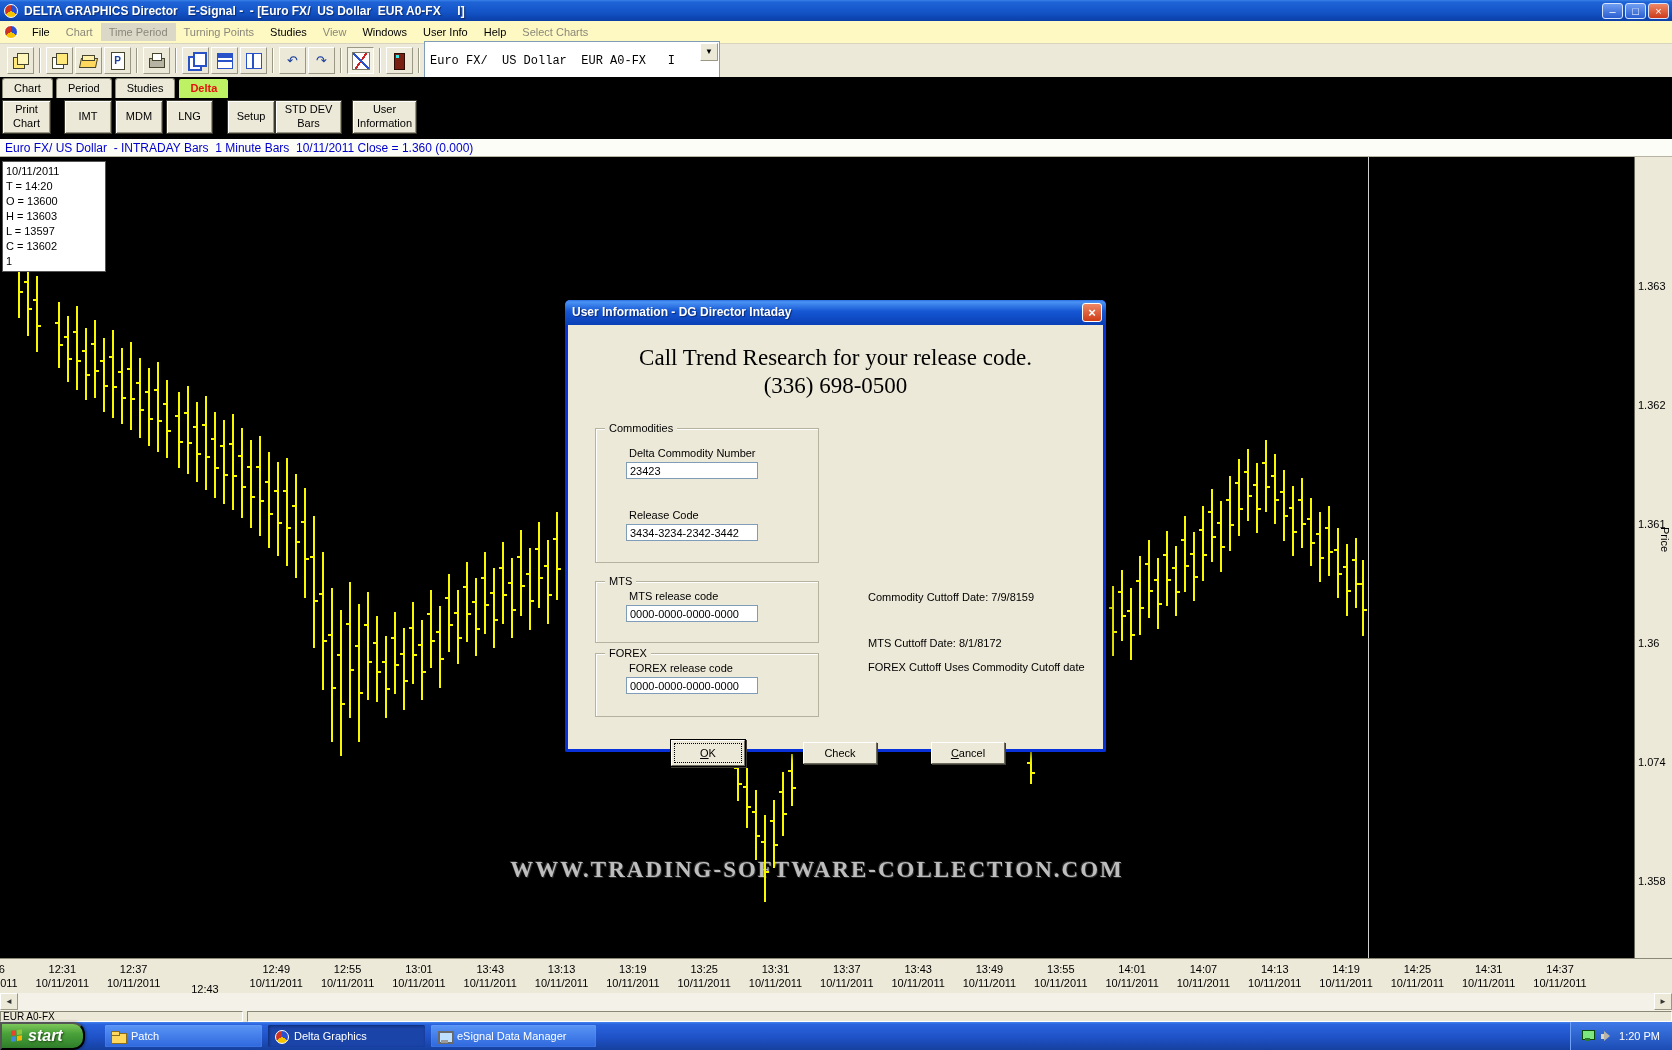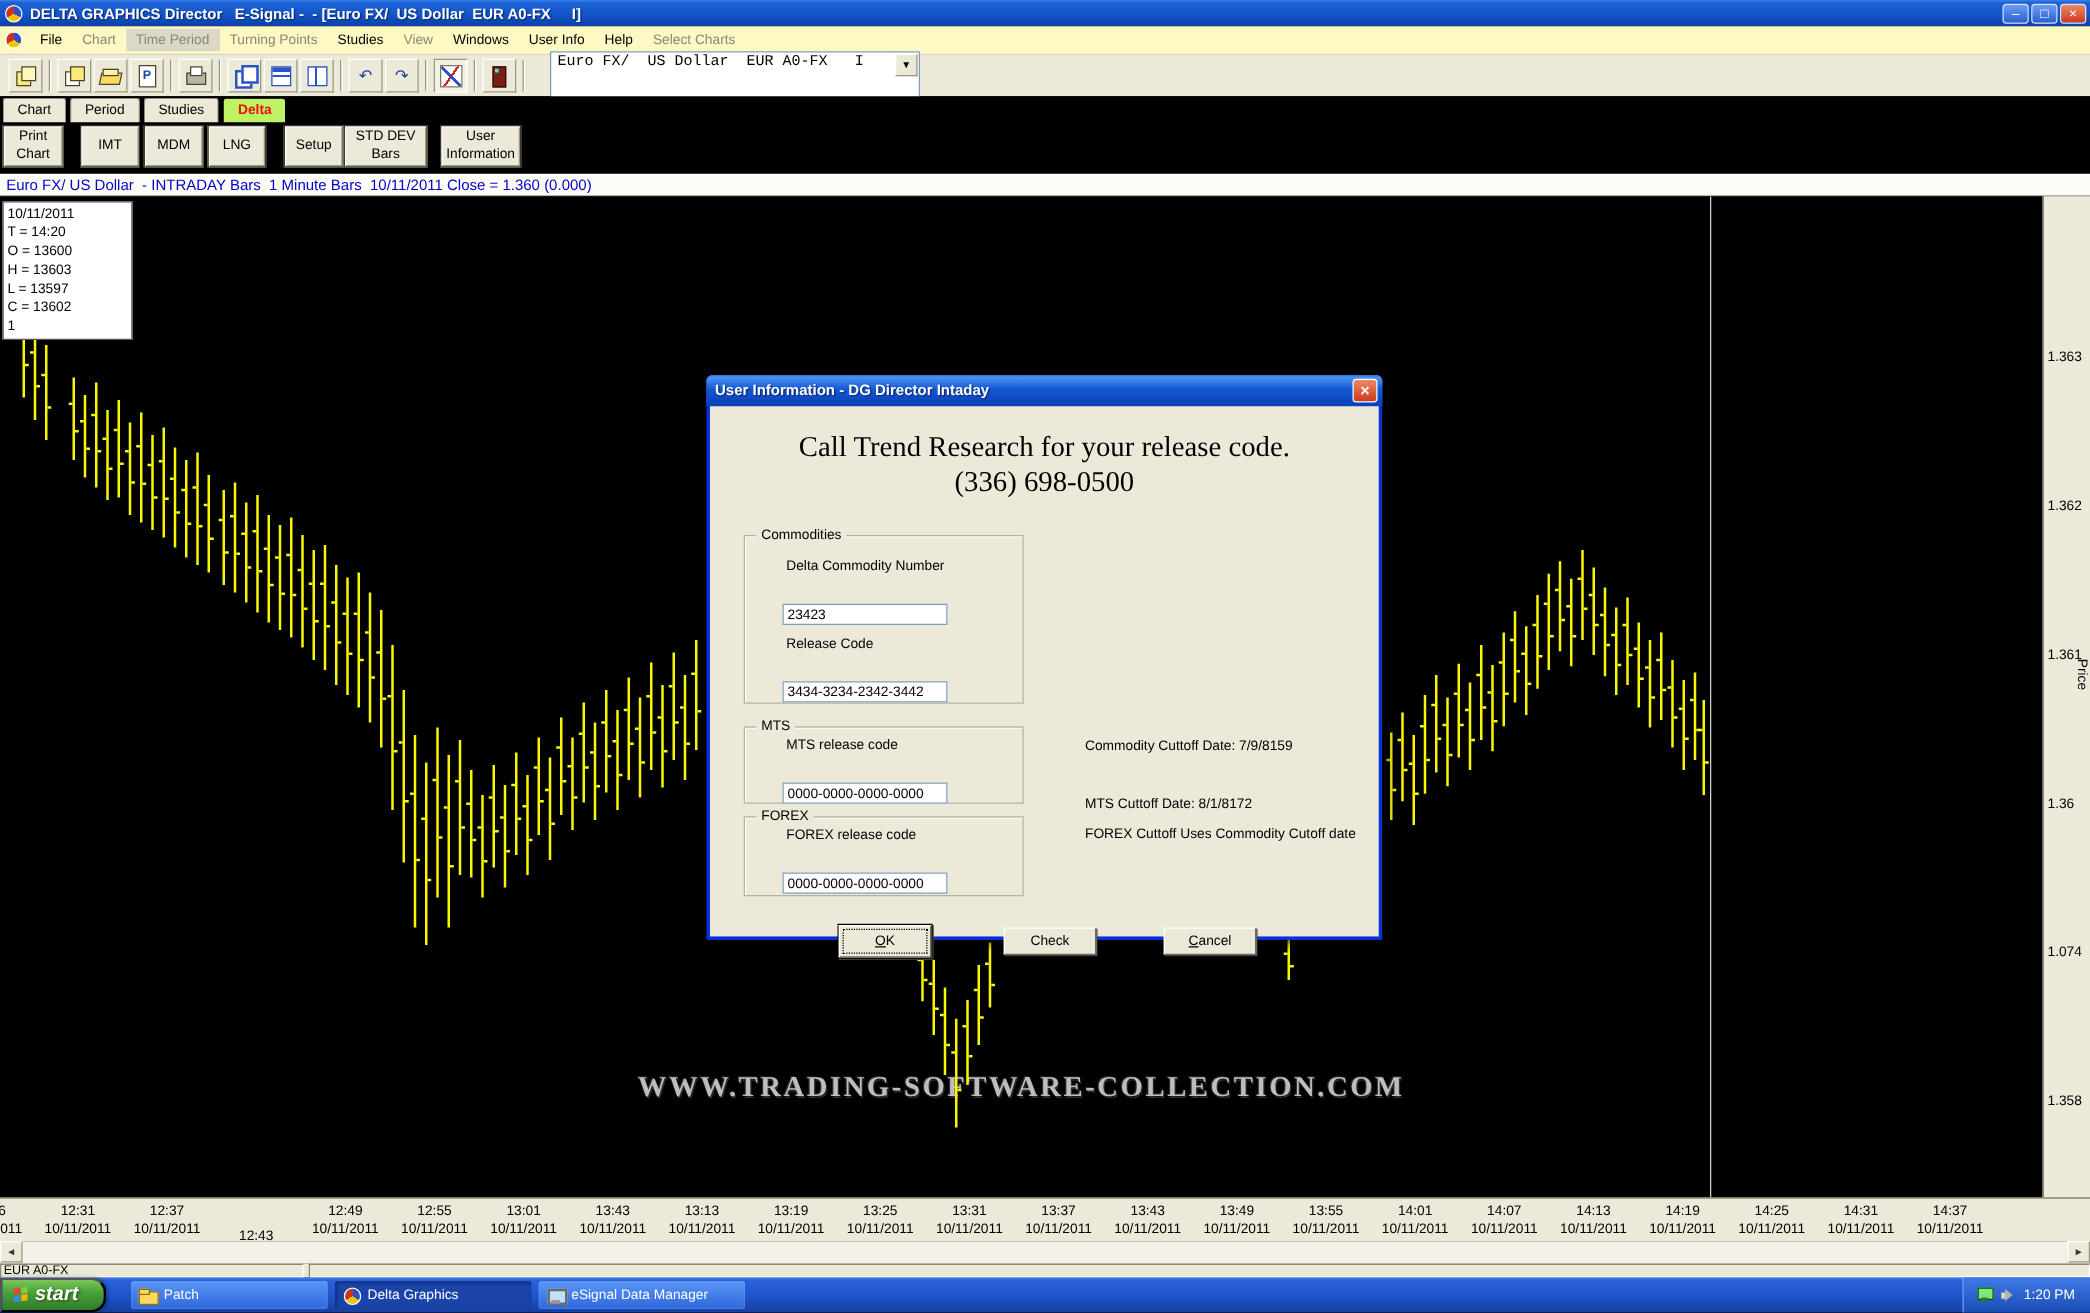--- a/index.html
+++ b/index.html
@@ -52,22 +52,22 @@
   .icon-cascade-windows::before { content:""; position:absolute; left:1px; top:4px; width:10px; height:11px; background:#fff; border:2px solid #2a52c8; }
   .icon-cascade-windows::after { content:""; position:absolute; left:6px; top:0; width:10px; height:11px; background:#fff; border:2px solid #2a52c8; }
   .icon-tile-horizontal::before { content:""; position:absolute; left:1px; top:1px; width:14px; height:14px; background:linear-gradient(180deg,#2a52c8 0 4px,#fff 4px 6px,#2a52c8 6px 8px,#fff 8px); border:1px solid #2a52c8; }
   .icon-tile-vertical::before { content:""; position:absolute; left:1px; top:1px; width:14px; height:14px; background:linear-gradient(90deg,#fff 0 5px,#2a52c8 5px 7px,#fff 7px), linear-gradient(180deg,#2a52c8 0 3px,#fff 3px); border:1px solid #2a52c8; }
   .icon-chart-settings::before { content:""; position:absolute; left:0; top:0; width:16px; height:16px; background:
      linear-gradient(45deg,transparent 44%,#2a52c8 44% 54%,transparent 54%),
      linear-gradient(-55deg,transparent 46%,#cc2222 46% 54%,transparent 54%), #fff;
      border:1px solid #7a7866; }
   .icon-exit-door::before { content:""; position:absolute; left:3px; top:1px; width:9px; height:15px; background:#7a2012; border:1px solid #2e0c06; }
   .icon-exit-door::after { content:""; position:absolute; left:5px; top:3px; width:3px; height:3px; background:#3ce8e8; }
-  #symbol-combo { margin-left:16px; width:296px; height:40px; background:#fff;
-    border:1px solid #7f9db9; position:relative; display:flex; }
+  #symbol-combo { margin-left:0; width:296px; height:40px; background:#fff;
+    border:1px solid #7f9db9; position:relative; display:flex; align-items:center; }
   .combo-text { font-family:"Liberation Mono","DejaVu Sans Mono",monospace; font-size:12px; white-space:pre; padding-left:5px; }
   .combo-interval { position:absolute; right:44px; font-family:"Liberation Mono","DejaVu Sans Mono",monospace; font-size:12px; }
   .combo-arrow { position:absolute; right:1px; top:1px; width:18px; height:18px; font-size:8px;
     background:#ece9d8; border:1px solid; border-color:#fff #9a9784 #9a9784 #fff; color:#000; }
 
   
   #tabrow { position:absolute; left:0; top:77px; width:1672px; height:21px; background:#000;
     display:flex; align-items:flex-end; padding-left:2px; }
   .tab { background:#ece9d8; border:1px solid #8a8876; border-bottom:none;
     border-radius:3px 3px 0 0; padding:3px 11px 2px; margin-right:3px; height:20px; }
@@ -172,21 +172,21 @@
   .dlg-heading { position:absolute; left:0; width:535px; text-align:center;
     font-family:"Liberation Serif", serif; font-size:23px; }
   #dlg-h1 { top:20px; } #dlg-h2 { top:48px; }
   .groupbox { position:absolute; border:1px solid #b5b2a0; box-shadow:inset 1px 1px 0 #fff; }
   .groupbox .gtitle { position:absolute; left:9px; top:-7px; background:#ece9d8; padding:0 4px; }
   #grp-commodities { left:27px; top:103px; width:224px; height:135px; }
   #grp-mts { left:27px; top:256px; width:224px; height:62px; }
   #grp-forex { left:27px; top:328px; width:224px; height:64px; }
   .fld-label { position:absolute; }
   .fld-input { position:absolute; width:132px; height:17px; background:#fff;
-    border:1px solid #7f9db9; font-family:"Liberation Sans",sans-serif; font-size:11px; padding:0 0 0 3px;margin-top:21px; }
+    border:1px solid #7f9db9; font-family:"Liberation Sans",sans-serif; font-size:11px; padding:0 0 0 3px; }
   .info-line { position:absolute; left:300px; white-space:nowrap; }
   .dlgbtn { position:absolute; height:22px; width:74px; background:#ece9d8;
     border:1px solid; border-color:#fff #6d6a5e #6d6a5e #fff; box-shadow:1px 1px 0 #403e34;
     font-size:11px; font-family:"Liberation Sans",sans-serif; }
   .dlgbtn.default { height:26px; box-shadow:0 0 0 1px #000, 1px 1px 0 1px #403e34;
     outline:1px dotted #000; outline-offset:-4px; }
 </style>
 </head>
 <body>
 

